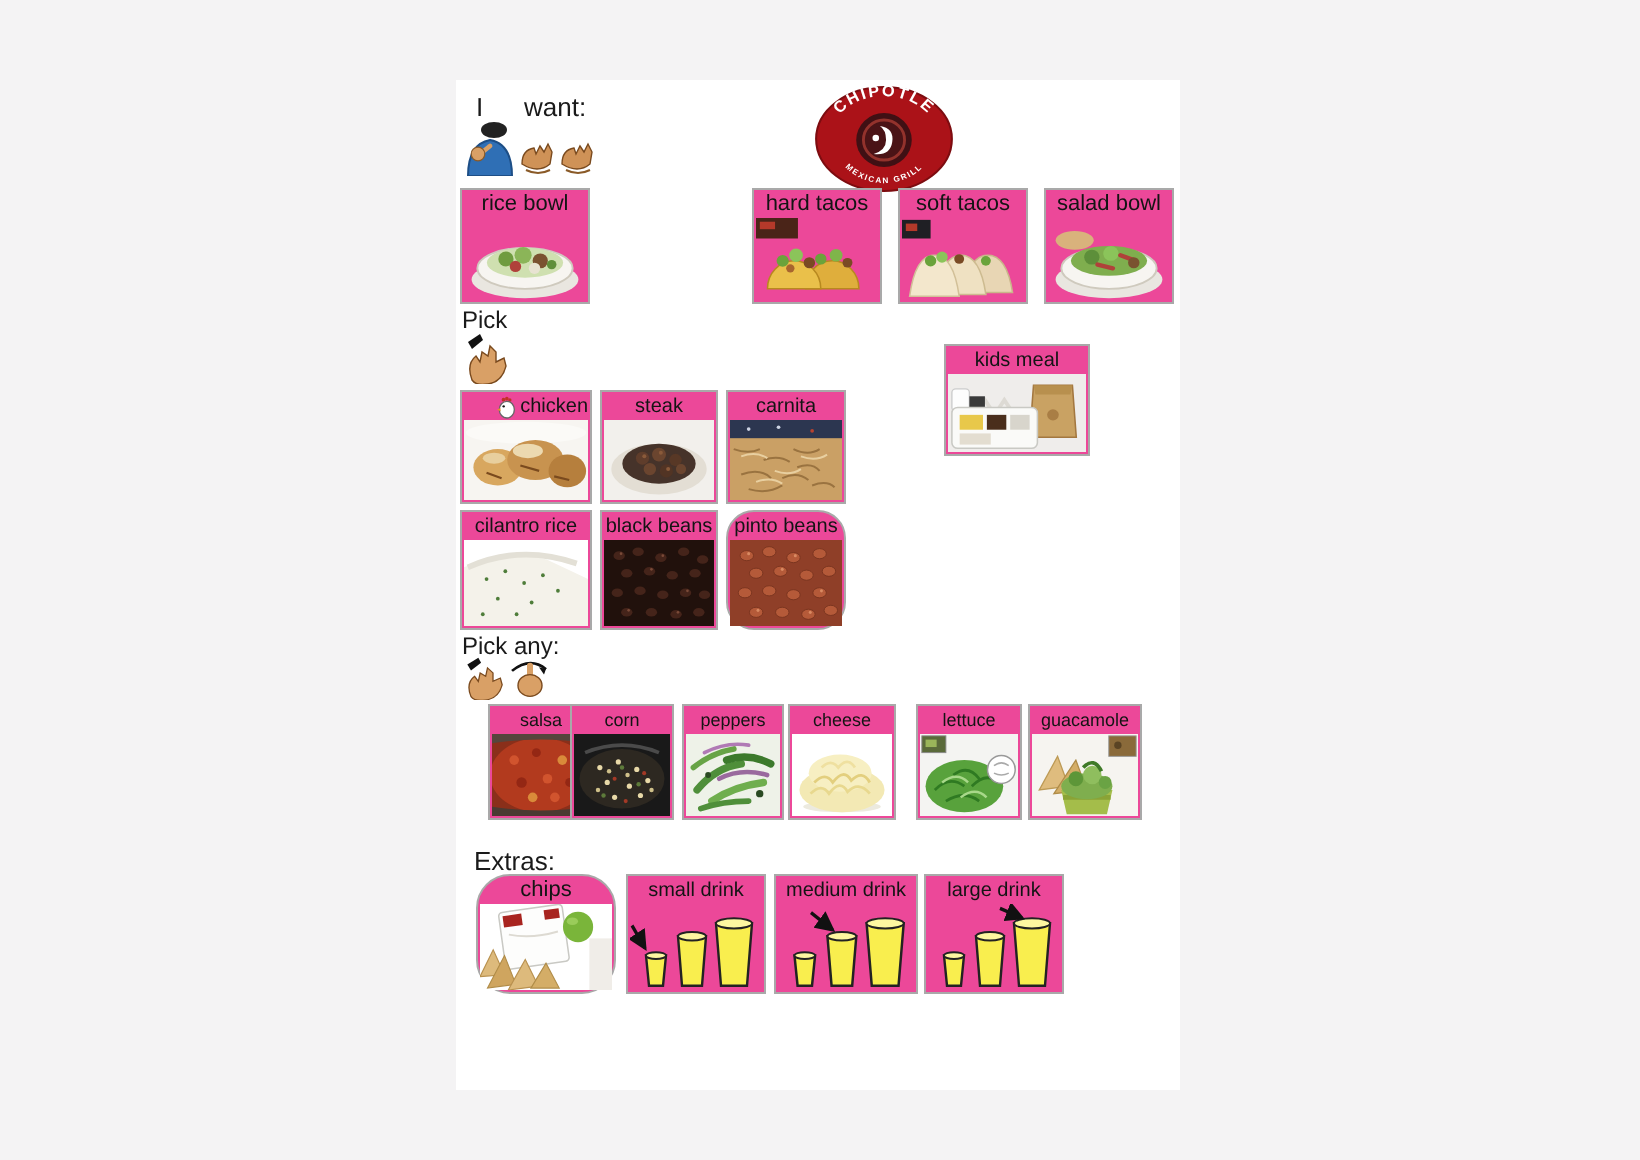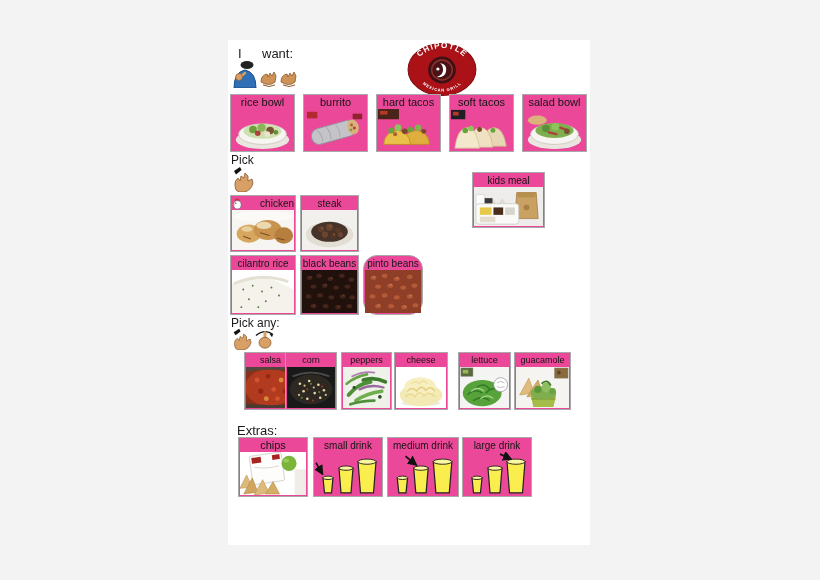--- a/index.html
+++ b/index.html
@@ -17,21 +17,21 @@
     position:absolute; background:#ec4899; border:1px solid #a9a9a9;
     display:flex; flex-direction:column; padding:1px;
   }
   .lbl {
     flex:0 0 13px; height:13px; line-height:13px; text-align:center;
     color:#141414; white-space:nowrap; overflow:hidden;
   }
   .lbl-11 { font-size:11px; }
   .lbl-10 { font-size:10px; }
   .lbl-9  { font-size:9px; }
-  .lbl-flex { display:flex; align-items:center; justify-content:space-between; gap:2px; }
+  .lbl-flex { display:flex; align-items:center; justify-content:flex-end; gap:2px; }
   .img { flex:1 1 auto; overflow:hidden; }
   .img svg { width:100%; height:100%; display:block; }
   .sec { position:absolute; color:#1a1a1a; }
   .sec-12 { font-size:12px; }
   .sec-13 { font-size:13px; }
   .abs { position:absolute; }
   .abs svg { display:block; width:100%; height:100%; }
 </style>
 </head>
 <body>
@@ -88,37 +88,20 @@
         <circle cx="22" cy="22" r="4" fill="#6f9c3f"></circle>
           <circle cx="31" cy="20" r="4.5" fill="#8bb558"></circle>
         <circle cx="40" cy="23" r="4" fill="#7a5230"></circle>
           <circle cx="27" cy="26" r="3" fill="#b0413a"></circle>
         <circle cx="37" cy="27" r="3" fill="#e8e3d2"></circle>
           <circle cx="46" cy="25" r="2.5" fill="#5f8f3a"></circle>
       </svg>
     </div>
   </div>
 
-  <div class="card" style="left:75px; top:54px; width:65px; height:58px;">
-    <div class="lbl lbl-11">burrito</div>
-    <div class="img">
-      <svg viewBox="0 0 64 44" preserveAspectRatio="none">
-        <rect x="2" y="3" width="11" height="7" fill="#a8241f" opacity="0.85"></rect>
-        <rect x="50" y="5" width="10" height="6" fill="#7a1a16" opacity="0.8"></rect>
-        <g transform="rotate(-16 32 24)">
-          <rect x="6" y="16" width="48" height="17" rx="8" fill="#c3c3c8" stroke="#93939b" stroke-width="1"></rect>
-          <path d="M14,18 q4,6 2,13 M24,17 q3,7 1,14 M34,17 q3,7 1,14" stroke="#a7a7ae" fill="none"></path>
-          <ellipse cx="51" cy="24.5" rx="6" ry="8" fill="#d9b27c"></ellipse>
-          <circle cx="50" cy="22" r="1.6" fill="#9a6a3a"></circle>
-            <circle cx="52" cy="26" r="1.6" fill="#b8432f"></circle>
-            <circle cx="48" cy="27" r="1.4" fill="#7a9c4a"></circle>
-        </g>
-      </svg>
-    </div>
-  </div>
 
   <div class="card" style="left:148px; top:54px; width:65px; height:58px;">
     <div class="lbl lbl-11">hard tacos</div>
     <div class="img">
       <svg viewBox="0 0 64 44" preserveAspectRatio="none">
         <rect x="0" y="0" width="22" height="11" fill="#4a2418"></rect>
         <rect x="2" y="2" width="8" height="4" fill="#b5392a"></rect>
         <path d="M26,38 a14,15 0 0 1 28,0 z" fill="#dfae3c" stroke="#b8891f" stroke-width="0.8"></path>
         <circle cx="34" cy="22" r="3" fill="#6aa33b"></circle>
           <circle cx="42" cy="20" r="3.4" fill="#7fb54a"></circle>
@@ -214,20 +197,34 @@
         <circle cx="25" cy="27" r="3.4" fill="#6b452f"></circle>
           <circle cx="34" cy="28" r="3.6" fill="#523424"></circle>
           <circle cx="42" cy="27" r="2.8" fill="#6b452f"></circle>
         <circle cx="22" cy="20" r="1.1" fill="#8a5a3a"></circle>
           <circle cx="31" cy="18" r="1.1" fill="#8a5a3a"></circle>
           <circle cx="35" cy="27" r="1.1" fill="#8a5a3a"></circle>
       </svg>
     </div>
   </div>
 
+  <div class="card" style="left:135px; top:155px; width:60px; height:57px;">
+    <div class="lbl lbl-10">carnita</div>
+    <div class="img">
+      <svg viewBox="0 0 60 44" preserveAspectRatio="none">
+        <rect width="60" height="44" fill="#caa065"></rect>
+        <rect x="0" y="0" width="60" height="10" fill="#2c3650"></rect>
+        <circle cx="10" cy="5" r="1" fill="#cdd4e4"></circle>
+          <circle cx="26" cy="4" r="1" fill="#cdd4e4"></circle>
+          <circle cx="44" cy="6" r="1" fill="#b8432f"></circle>
+        <path d="M2,16 q8,3 14,0 M18,22 q8,-3 14,1 M34,16 q8,4 14,0 M6,30 q10,-4 16,2 M28,32 q8,-4 14,1 M10,38 q10,3 18,-2 M36,26 q8,-3 12,2 M44,36 q8,-3 12,1" stroke="#9a7340" stroke-width="1.1" fill="none"></path>
+        <path d="M6,20 q8,-3 14,1 M24,28 q8,3 14,-1 M38,20 q8,3 14,-1 M14,34 q8,-3 14,1" stroke="#e8cfa0" stroke-width="1.1" fill="none"></path>
+      </svg>
+    </div>
+  </div>
 
   <div class="card" style="left:244px; top:132px; width:73px; height:56px;">
     <div class="lbl lbl-10">kids meal</div>
     <div class="img">
       <svg viewBox="0 0 71 42" preserveAspectRatio="none">
         <rect width="71" height="42" fill="#efedeb"></rect>
         <path d="M4,22 l5,-8 5,8 5,-8 5,8 5,-8 5,8" stroke="#dddad4" stroke-width="2" fill="none"></path>
         <path d="M44,6 L64,6 L66,34 L42,34 Z" fill="#c9a263" stroke="#a3773f" stroke-width="0.8"></path>
         <path d="M44,6 L64,6 L63,11 L45,11 Z" fill="#b8904e"></path>
         <circle cx="54" cy="22" r="3" fill="#8a5a28" opacity="0.5"></circle>
@@ -472,21 +469,21 @@
         <circle cx="24" cy="24" r="4" fill="#5d9638"></circle>
           <circle cx="33" cy="22" r="5" fill="#8fbe5e"></circle>
           <circle cx="40" cy="26" r="3.5" fill="#6aa344"></circle>
         <path d="M28,18 q6,-6 10,2" stroke="#3f7a28" stroke-width="2" fill="none"></path>
       </svg>
     </div>
   </div>
 
   <span class="sec sec-13" style="left:9px; top:383px;">Extras:</span>
 
-  <div class="card" style="left:10px; top:397px; width:70px; height:60px;">
+  <div class="card" style="left:10px; top:397px; width:70px; height:60px;border-radius:17px;">
     <div class="lbl lbl-11">chips</div>
     <div class="img">
       <svg viewBox="0 0 70 45" preserveAspectRatio="none">
         <rect width="70" height="45" fill="#ffffff"></rect>
         <rect x="58" y="18" width="12" height="27" fill="#f0ede8"></rect>
         <g transform="rotate(-8 30 20)">
           <rect x="12" y="2" width="34" height="30" rx="2" fill="#fdfdfc" stroke="#c9c9c4" stroke-width="0.8"></rect>
           <rect x="14" y="4" width="10" height="6" fill="#a8241f"></rect>
           <rect x="36" y="4" width="8" height="5" fill="#a8241f"></rect>
           <path d="M16,14 q12,4 26,2" stroke="#dddad2" stroke-width="1" fill="none"></path>

